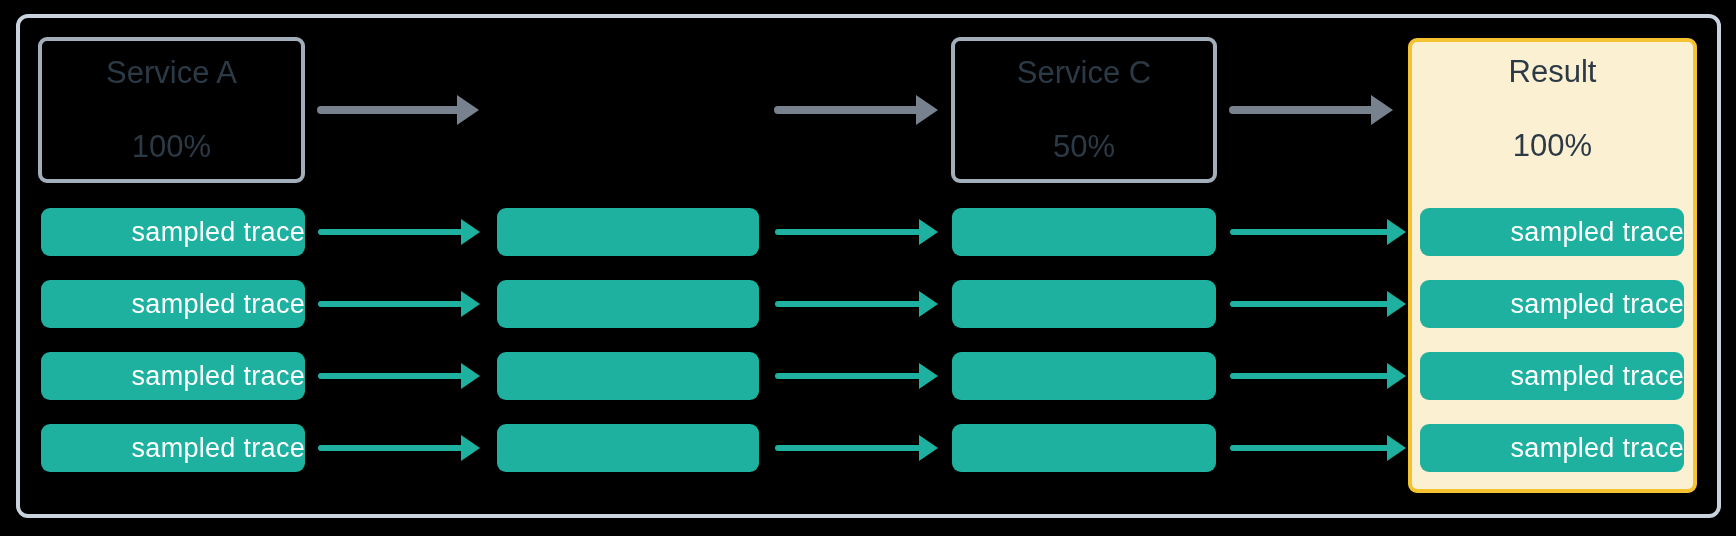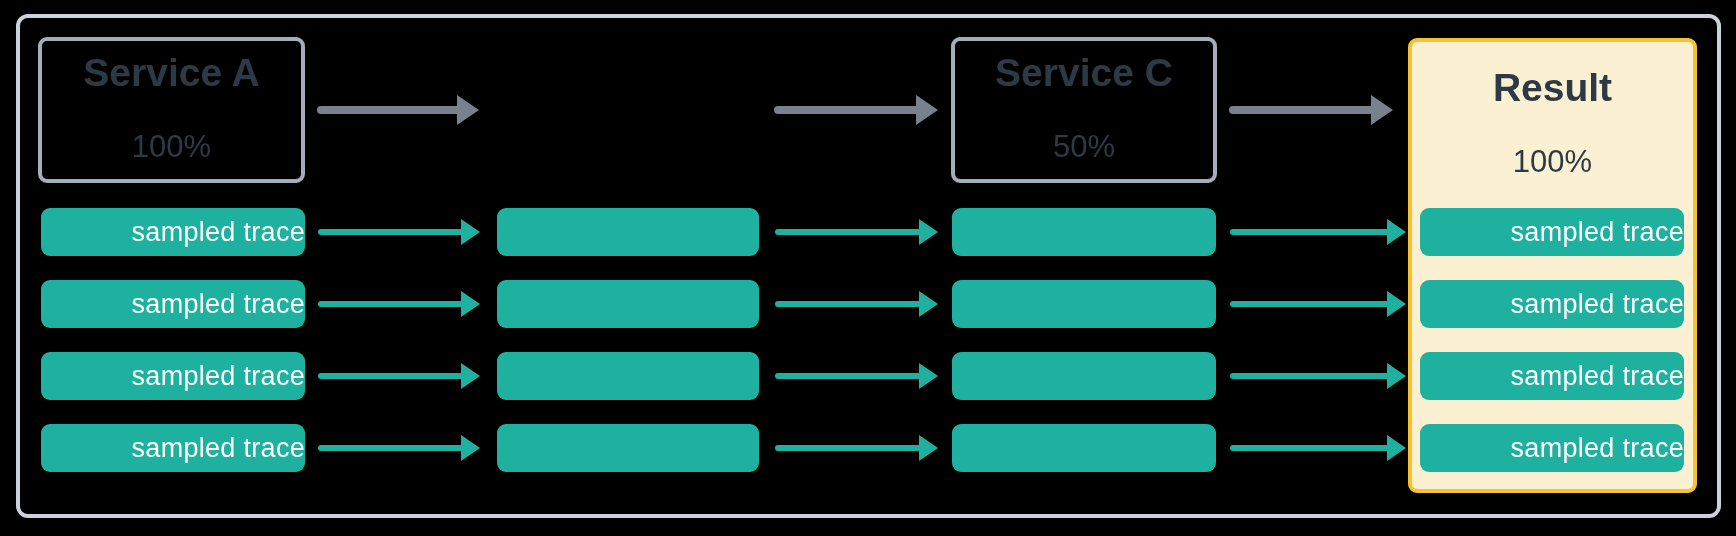--- a/index.html
+++ b/index.html
@@ -20,26 +20,26 @@
   .outer-frame{
     position:absolute;left:16px;top:14px;width:1705px;height:504px;
     border:4px solid var(--outer-border);border-radius:12px;box-sizing:border-box;
   }
   .service-box{
     position:absolute;top:37px;height:146px;box-sizing:border-box;
     border:4px solid var(--service-border);border-radius:9px;
     display:flex;flex-direction:column;align-items:center;justify-content:center;
     color:var(--dark-text);text-align:center;
   }
-  .service-name{font-size:39px;font-weight:700;line-height:44px;}
+  .service-name{font-size:31px;font-weight:400;line-height:44px;}
   .service-rate{font-size:31px;font-weight:400;line-height:44px;margin-top:30px;}
   .result-panel{
     position:absolute;left:1408px;top:38px;width:289px;height:455px;box-sizing:border-box;
     background:var(--result-bg);border:4px solid var(--result-border);border-radius:9px;
-    color:var(--dark-text);text-align:center;padding-top:24px;
+    color:var(--dark-text);text-align:center;padding-top:8px;
   }
   .trace-box{
     position:absolute;height:48px;box-sizing:border-box;border-radius:9px;
     background:var(--teal);color:var(--trace-text);
     display:flex;align-items:center;justify-content:flex-end;
     font-size:27px;font-weight:500;letter-spacing:.3px;
   }
   .arrow{position:absolute;}
   .arrow .shaft{
     position:absolute;left:0;top:50%;border-radius:4px;

